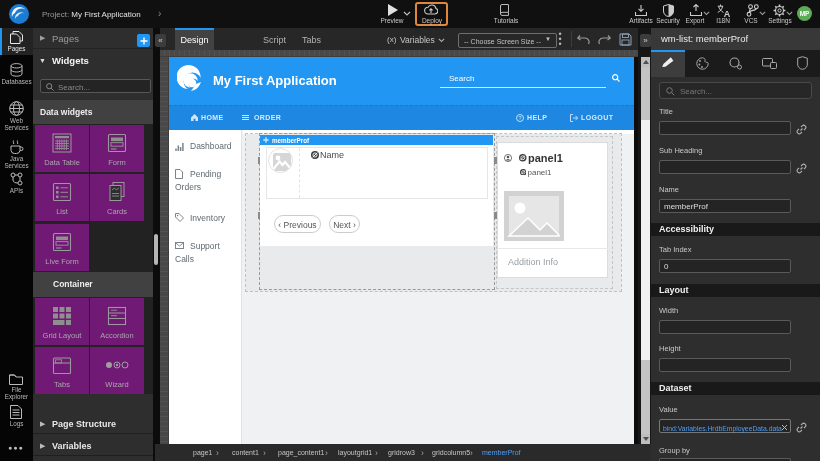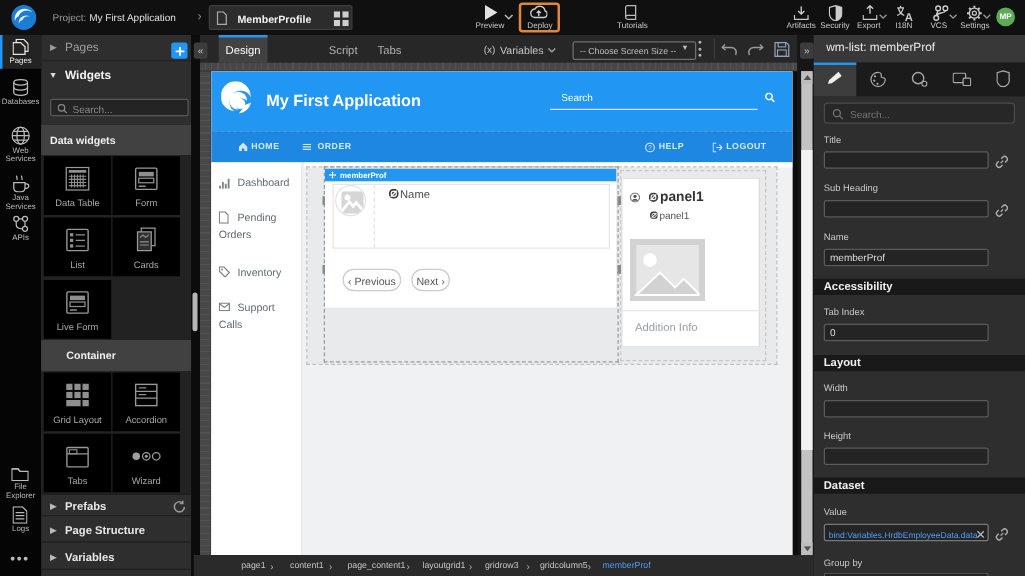--- a/index.html
+++ b/index.html
@@ -9,21 +9,21 @@
 
 #topbar{position:absolute;left:0;top:0;width:820px;height:28px;background:#101010;}
 .tb-lbl{position:absolute;font-size:6.5px;color:#c9c9c9;text-align:center;}
 
 #iconstrip{position:absolute;left:0;top:28px;width:33px;height:433px;background:#050505;}
 .strip-item{position:absolute;left:0;width:33px;text-align:center;color:#b9b9b9;font-size:6.3px;line-height:7px;}
 
 #leftpanel{position:absolute;left:33px;top:28px;width:120px;height:433px;background:#2e2e2e;}
 .lp-row{position:absolute;left:0;width:120px;color:#9d9d9d;}
 .lp-head{position:absolute;left:0;width:120px;background:#414141;color:#efefef;font-weight:bold;font-size:8.5px;}
-.tile{position:absolute;background:#000000;text-align:center;}
+.tile{position:absolute;background:#701a75;text-align:center;}
 .tile .tl{position:absolute;left:0;width:100%;text-align:center;font-size:7.5px;color:#a8a8a8;}
 
 #toolbar{position:absolute;left:160px;top:28px;width:478px;height:22px;background:#272727;}
 
 #rulertop{position:absolute;left:160px;top:50px;width:478px;height:7px;background:#474747;}
 #rulerleft{position:absolute;left:160px;top:57px;width:9px;height:387px;background:#474747;}
 #page{position:absolute;left:169px;top:57px;width:465px;height:387px;background:#ffffff;overflow:hidden;}
 
 #hdr{position:absolute;left:0;top:0;width:465px;height:48px;background:#2196f3;}
 #nav{position:absolute;left:0;top:48px;width:465px;height:25px;background:#1d87e2;border-top:1px dashed rgba(0,0,0,0.10);}
@@ -44,32 +44,20 @@
 <body>
 <div id="app">
   <div id="topbar">
     <svg class="abs" style="left:9px;top:4px;" width="20" height="20" viewBox="0 0 20 20">
       <circle cx="10" cy="10" r="10" fill="#1c7cd4"></circle>
       <path d="M3 13 A8 8 0 0 1 17 6 A7 7 0 0 0 6 9 A5 5 0 0 0 3 13Z" fill="#fff" opacity="0.95"></path>
       <path d="M6 15 A6 6 0 0 1 16 10 A4.5 4.5 0 0 0 9 12 A4 4 0 0 0 6 15Z" fill="#fff" opacity="0.85"></path>
     </svg>
     <div class="abs" style="left:42px;top:10px;font-size:8px;color:#9a9a9a;">Project: <span style="color:#e2e2e2;">My First Application</span></div>
     <div class="abs" style="left:158px;top:8px;color:#888;font-size:10px;">›</div>
-    <div class="abs" style="left:167px;top:4px;width:115px;height:20px;background:#2c2c2c;border:1px solid #3e3e3e;border-radius:2px;">
-      <svg class="abs" style="left:5px;top:4px;" width="9" height="11" viewBox="0 0 9 11">
-          <path d="M1 0.5 H5.5 L8 3 V10.5 H1 Z" fill="none" stroke="#aaa" stroke-width="1"></path>
-        </svg>
-      <div class="abs" style="left:22px;top:5px;font-size:8.5px;font-weight:bold;color:#f2f2f2;">MemberProfile</div>
-      <svg class="abs" style="left:99px;top:4px;" width="12" height="12" viewBox="0 0 12 12">
-        <rect x="0" y="0" width="5" height="5" fill="#cfcfcf"></rect>
-          <rect x="7" y="0" width="5" height="5" fill="#cfcfcf"></rect>
-        <rect x="0" y="7" width="5" height="5" fill="#cfcfcf"></rect>
-          <rect x="7" y="7" width="5" height="5" fill="#cfcfcf"></rect>
-      </svg>
-    </div>
     <svg class="abs" style="left:387px;top:4px;" width="11" height="12" viewBox="0 0 11 12">
         <path d="M1 0 L11 6 L1 12 Z" fill="#e0e0e0"></path>
       </svg>
     <div class="tb-lbl" style="left:374px;top:17px;width:36px;">Preview</div>
     <svg class="abs" style="left:403px;top:11px;" width="8" height="6" viewBox="0 0 8 6">
         <path d="M1 1 L4 4 L7 1" fill="none" stroke="#bbb" stroke-width="1.2"></path>
       </svg>
     <div class="abs" style="left:415px;top:2px;width:33px;height:24px;border:2px solid #e0863d;border-radius:3px;"></div>
     <svg class="abs" style="left:424px;top:4px;" width="14" height="12" viewBox="0 0 14 12">
       <path d="M4 10 A3.4 3.4 0 0 1 4 3.2 A4.3 4.3 0 0 1 12 4.6 A2.8 2.8 0 0 1 11 10 Z" fill="none" stroke="#ccc" stroke-width="1.1"></path>
@@ -288,28 +276,20 @@
       <div class="tl" style="top:33px;">Tabs</div>
     </div>
     <div class="tile" style="left:57px;top:319px;width:54px;height:47px;">
       <svg style="margin:14px auto 0;" width="24" height="8" viewBox="0 0 24 8">
         <circle cx="4" cy="4" r="3" fill="#9f9f9f"></circle>
         <circle cx="12" cy="4" r="3" fill="none" stroke="#9f9f9f" stroke-width="1"></circle>
         <circle cx="12" cy="4" r="1.2" fill="#9f9f9f"></circle>
         <circle cx="20" cy="4" r="3" fill="none" stroke="#9f9f9f" stroke-width="1"></circle>
       </svg>
       <div class="tl" style="top:33px;">Wizard</div>
-    </div>
-    <div class="lp-row" style="top:366px;height:19px;border-top:2px solid #1f1f1f;border-bottom:1px solid #1f1f1f;">
-      <span class="abs" style="left:7px;top:5px;font-size:7px;color:#bbb;">▶</span>
-      <span class="abs" style="left:19px;top:4px;font-size:9px;font-weight:bold;color:#e8e8e8;">Prefabs</span>
-      <svg class="abs" style="left:105px;top:4px;" width="11" height="11" viewBox="0 0 11 11">
-        <path d="M9.5 5.5 A4 4 0 1 1 8.2 2.5" fill="none" stroke="#9a9a9a" stroke-width="1.2"></path>
-        <path d="M8.2 0.5 V2.8 H5.9" fill="none" stroke="#9a9a9a" stroke-width="1.2"></path>
-      </svg>
     </div>
     <div class="lp-row" style="top:387px;height:19px;border-bottom:1px solid #1f1f1f;">
       <span class="abs" style="left:7px;top:5px;font-size:7px;color:#bbb;">▶</span>
       <span class="abs" style="left:19px;top:4px;font-size:9px;font-weight:bold;color:#e8e8e8;">Page Structure</span>
     </div>
     <div class="lp-row" style="top:409px;height:19px;border-bottom:1px solid #1f1f1f;">
       <span class="abs" style="left:7px;top:5px;font-size:7px;color:#bbb;">▶</span>
       <span class="abs" style="left:19px;top:4px;font-size:9px;font-weight:bold;color:#e8e8e8;">Variables</span>
     </div>
   </div>

